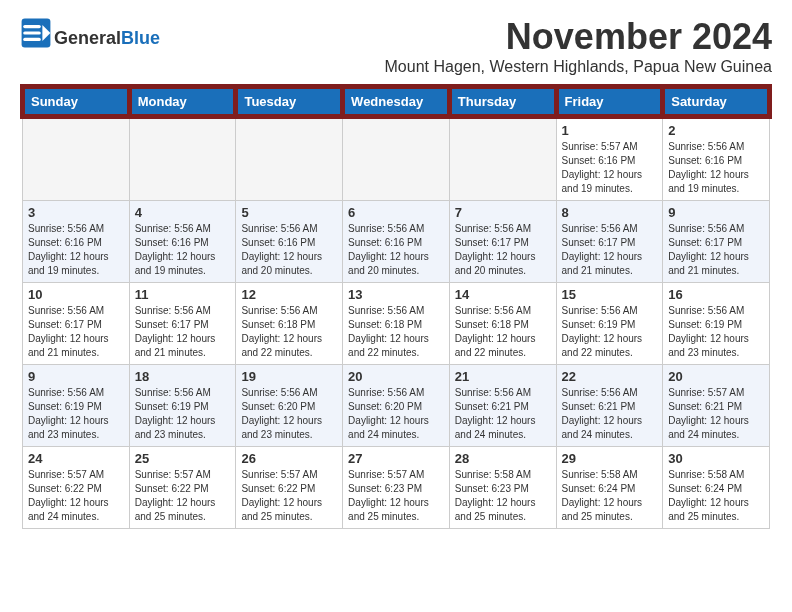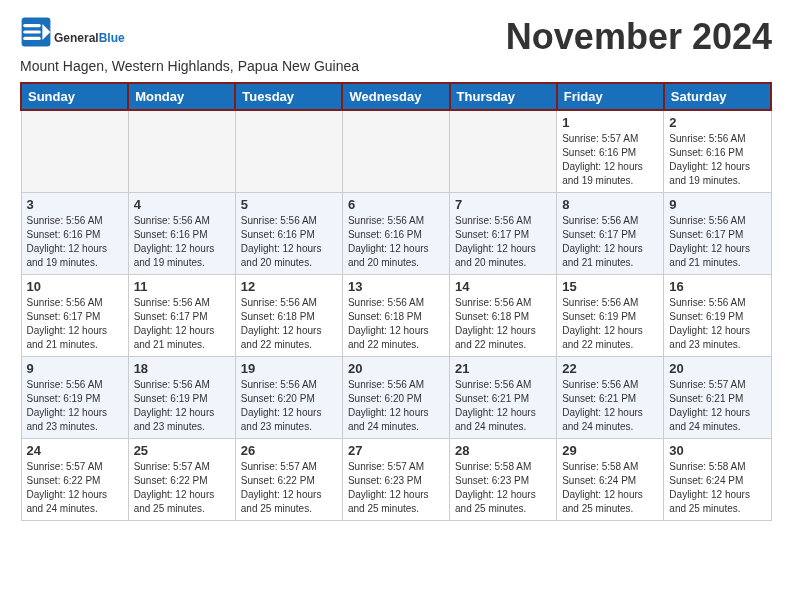--- a/index.html
+++ b/index.html
@@ -2,23 +2,23 @@
 <html><head>
   <meta charset="utf-8">
   <style>
     * { box-sizing: border-box; margin: 0; padding: 0; }
     body { font-family: Arial, sans-serif; background: #fff; width: 792px; min-height: 612px; }
     .page { padding: 16px 20px 16px 20px; }
     .logo { display: flex; align-items: center; }
     .logo-icon { width: 32px; height: 32px; margin-right: 2px; }
     .title-section { text-align: center; }
     .month-title { font-size: 36px; font-weight: bold; color: #333; }
-    .subtitle { font-size: 14px; color: #333; text-align: left; margin-bottom: 8px; }
+    .subtitle { font-size: 16px; color: #333; text-align: right; margin-bottom: 8px; }
     .calendar { width: 100%; border-collapse: collapse; }
-    .calendar th { background: #1a6fba; color: #fff; text-align: left; padding: 5px 6px; font-size: 13px; border: 2px solid #7f1d1d; }
+    .calendar th { background: #1a6fba; color: #fff; text-align: left; padding: 5px 6px; font-size: 13px; border: 5px solid #7f1d1d; }
     .calendar td { border: 1px solid #ccc; vertical-align: top; padding: 4px 5px; font-size: 11px; color: #333; width: 14.28%; min-height: 70px; height: 80px; background: #fff; }
     .calendar td.empty { background: #f5f5f5; }
     .day-num { font-size: 13px; font-weight: bold; display: block; margin-bottom: 2px; }
     .day-info { font-size: 10px; line-height: 1.4; color: #333; }
     .alt-row td { background: #f0f4fb; }
     .header-row { display: flex; justify-content: space-between; align-items: flex-start; }
   </style>
 </head>
 <body>
 
@@ -26,21 +26,21 @@
   <div class="header-row">
     <div class="logo">
       <svg class="logo-icon" viewBox="0 0 40 40">
         <rect x="2" y="2" width="36" height="36" rx="4" fill="#1a6fba"></rect>
         <polygon points="28,10 38,20 28,30" fill="#fff"></polygon>
         <rect x="4" y="10" width="22" height="4" rx="2" fill="#fff"></rect>
         <rect x="4" y="18" width="22" height="4" rx="2" fill="#fff"></rect>
         <rect x="4" y="26" width="22" height="4" rx="2" fill="#fff"></rect>
       </svg>
       <div>
-        <div style="font-size:12px;font-weight:bold;color:#333;margin-top:12px;">General<span style="color:#1a6fba;">Blue</span></div>
+        <div style="font-size:18px;font-weight:bold;color:#333;margin-top:12px;">General<span style="color:#1a6fba;">Blue</span></div>
       </div>
     </div>
     <div class="title-section">
       <div class="month-title">November 2024</div>
     </div>
   </div>
   <div class="subtitle">Mount Hagen, Western Highlands, Papua New Guinea</div>
 
   <table class="calendar">
     <thead>

